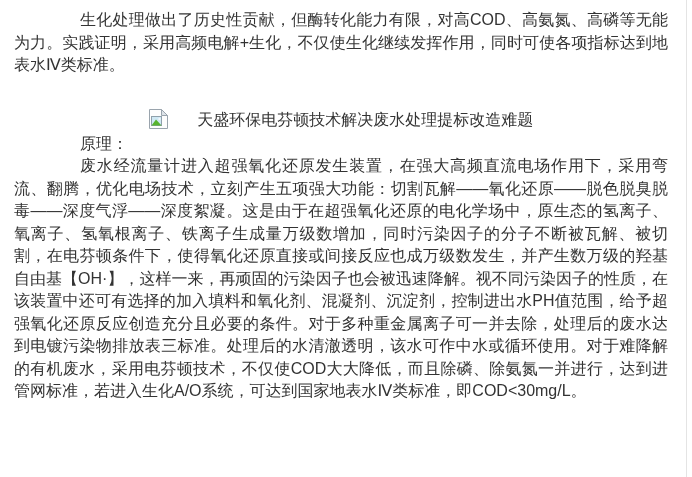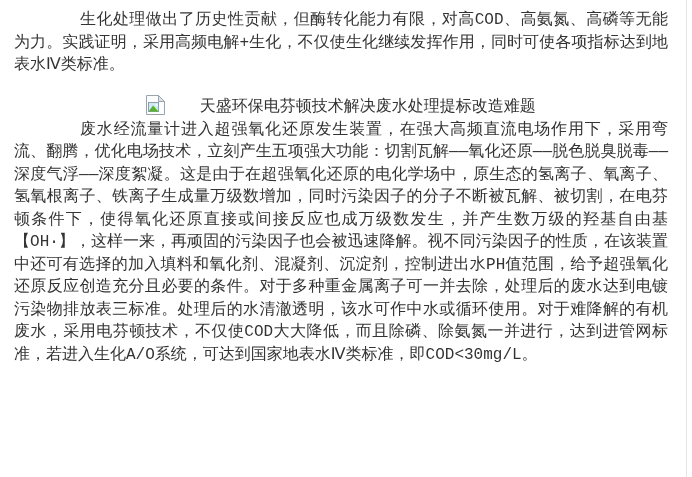--- a/index.html
+++ b/index.html
@@ -3,21 +3,21 @@
 <meta charset="utf-8">
 <style>
   html, body { margin: 0; padding: 0; background: #ffffff; }
   .page {
     position: relative;
     width: 692px;
     height: 477px;
     box-sizing: border-box;
     background: #ffffff;
     color: #333333;
-    font-family: Liberation Mono, monospace;
+    font-family: Liberation Sans, sans-serif;
     font-size: 16px;
     line-height: 22.5px;
     padding: 9px 24px 0 14px;
     overflow: hidden;
   }
   .right-divider {
     position: absolute;
     top: 0;
     right: 5px;
     width: 1px;
@@ -25,21 +25,21 @@
     background: #e4e4e4;
   }
   p.para {
     margin: 0;
     text-indent: 66px;
     text-align: justify;
   }
   p.no-justify { text-align: left; }
   .section-heading { margin-top: 10px; }
   .caption-line {
-    margin-top: 18px;
+    margin-top: 32px;
     height: 24px;
     text-align: center;
     white-space: nowrap;
   }
   .img-icon {
     display: inline-block;
     width: 19px;
     height: 20px;
     vertical-align: -4px;
     margin-right: 25px;
@@ -63,15 +63,16 @@
         <path d="M0.5,0.5 H12.5 L18.5,6.5 V19.5 H0.5 Z" fill="#fdfdfd" stroke="#9aa4ad" stroke-width="1"></path>
         <path d="M12.5,0.5 L12.5,6.5 L18.5,6.5 Z" fill="#dde3e8" stroke="#9aa4ad" stroke-width="1"></path>
         <rect x="2.5" y="7.5" width="10" height="9" fill="#cfe8f4" stroke="#8fa0ab" stroke-width="1"></rect>
         <path d="M2.5,16.5 L7,10.5 L12.5,16.5 Z" fill="#57b32e"></path>
         <circle cx="10.5" cy="10" r="1.2" fill="#f2f8fb"></circle>
       </svg>
     </span>
     <span class="caption-text">天盛环保电芬顿技术解决废水处理提标改造难题</span>
   </div>
 
+  <p class="para no-justify principle-label">原理：</p>
 
   <p class="para principle-body">废水经流量计进入超强氧化还原发生装置，在强大高频直流电场作用下，采用弯流、翻腾，优化电场技术，立刻产生五项强大功能：切割瓦解——氧化还原——脱色脱臭脱毒——深度气浮——深度絮凝。这是由于在超强氧化还原的电化学场中，原生态的氢离子、氧离子、氢氧根离子、铁离子生成量万级数增加，同时污染因子的分子不断被瓦解、被切割，在电芬顿条件下，使得氧化还原直接或间接反应也成万级数发生，并产生数万级的羟基自由基【OH·】，这样一来，再顽固的污染因子也会被迅速降解。视不同污染因子的性质，在该装置中还可有选择的加入填料和氧化剂、混凝剂、沉淀剂，控制进出水PH值范围，给予超强氧化还原反应创造充分且必要的条件。对于多种重金属离子可一并去除，处理后的废水达到电镀污染物排放表三标准。处理后的水清澈透明，该水可作中水或循环使用。对于难降解的有机废水，采用电芬顿技术，不仅使COD大大降低，而且除磷、除氨氮一并进行，达到进管网标准，若进入生化A/O系统，可达到国家地表水Ⅳ类标准，即COD&lt;30mg/L。</p>
 </div>
 
 </body></html>

